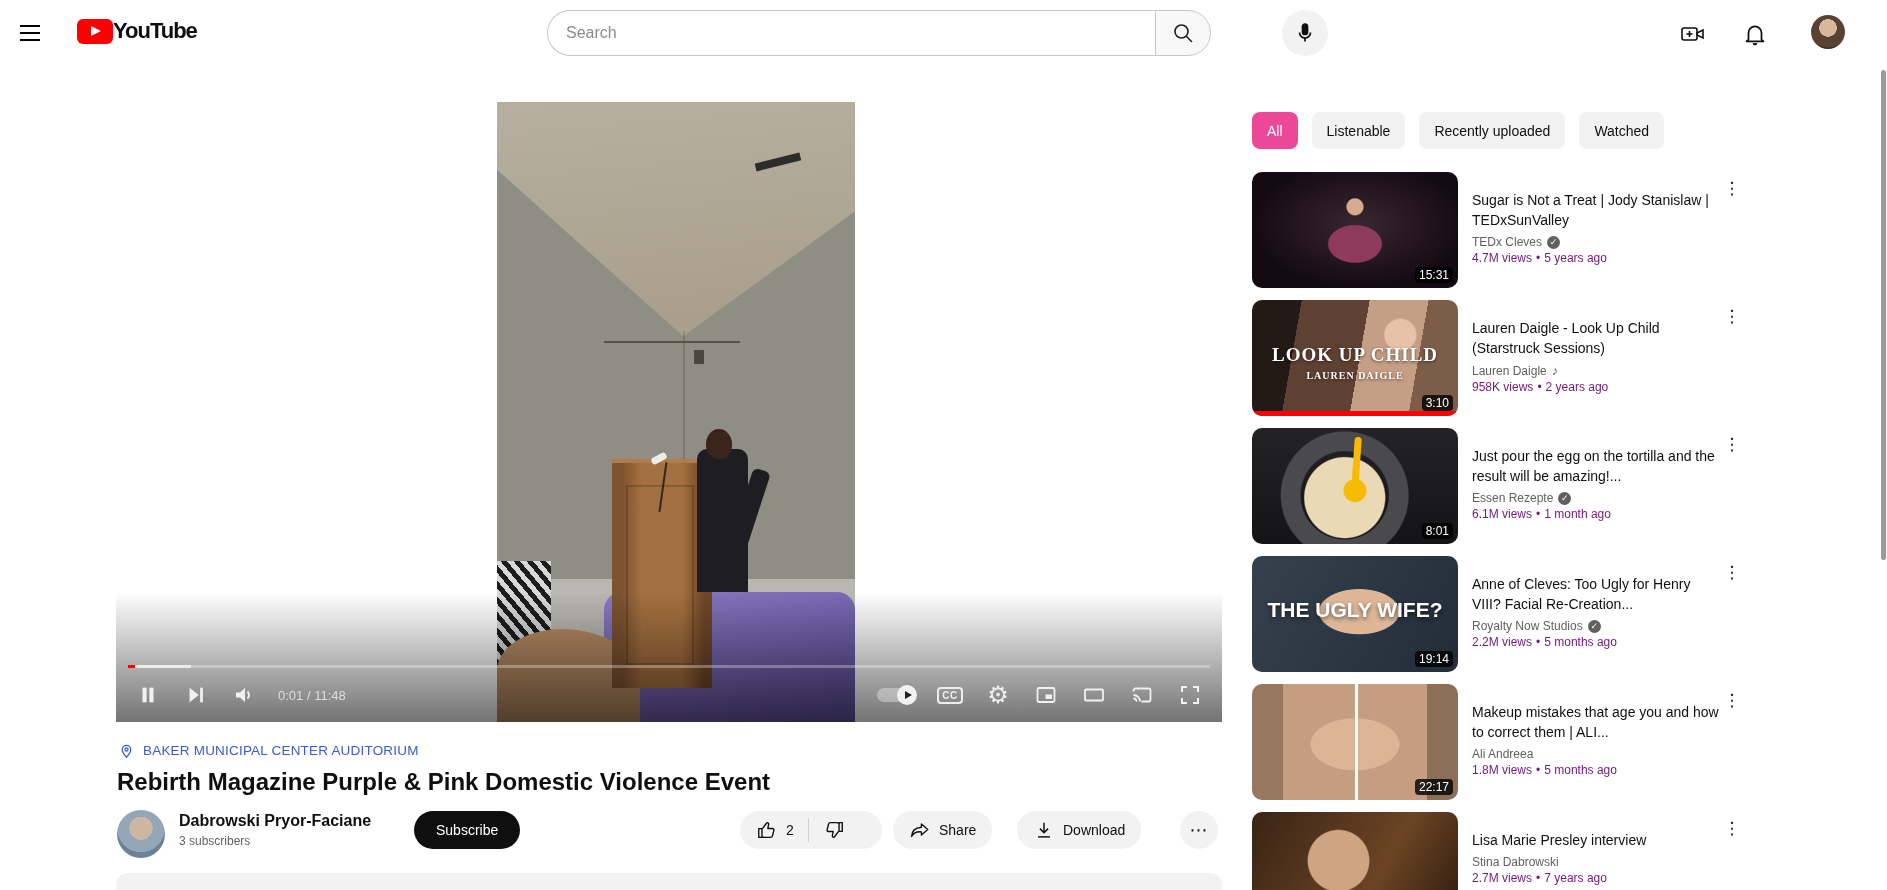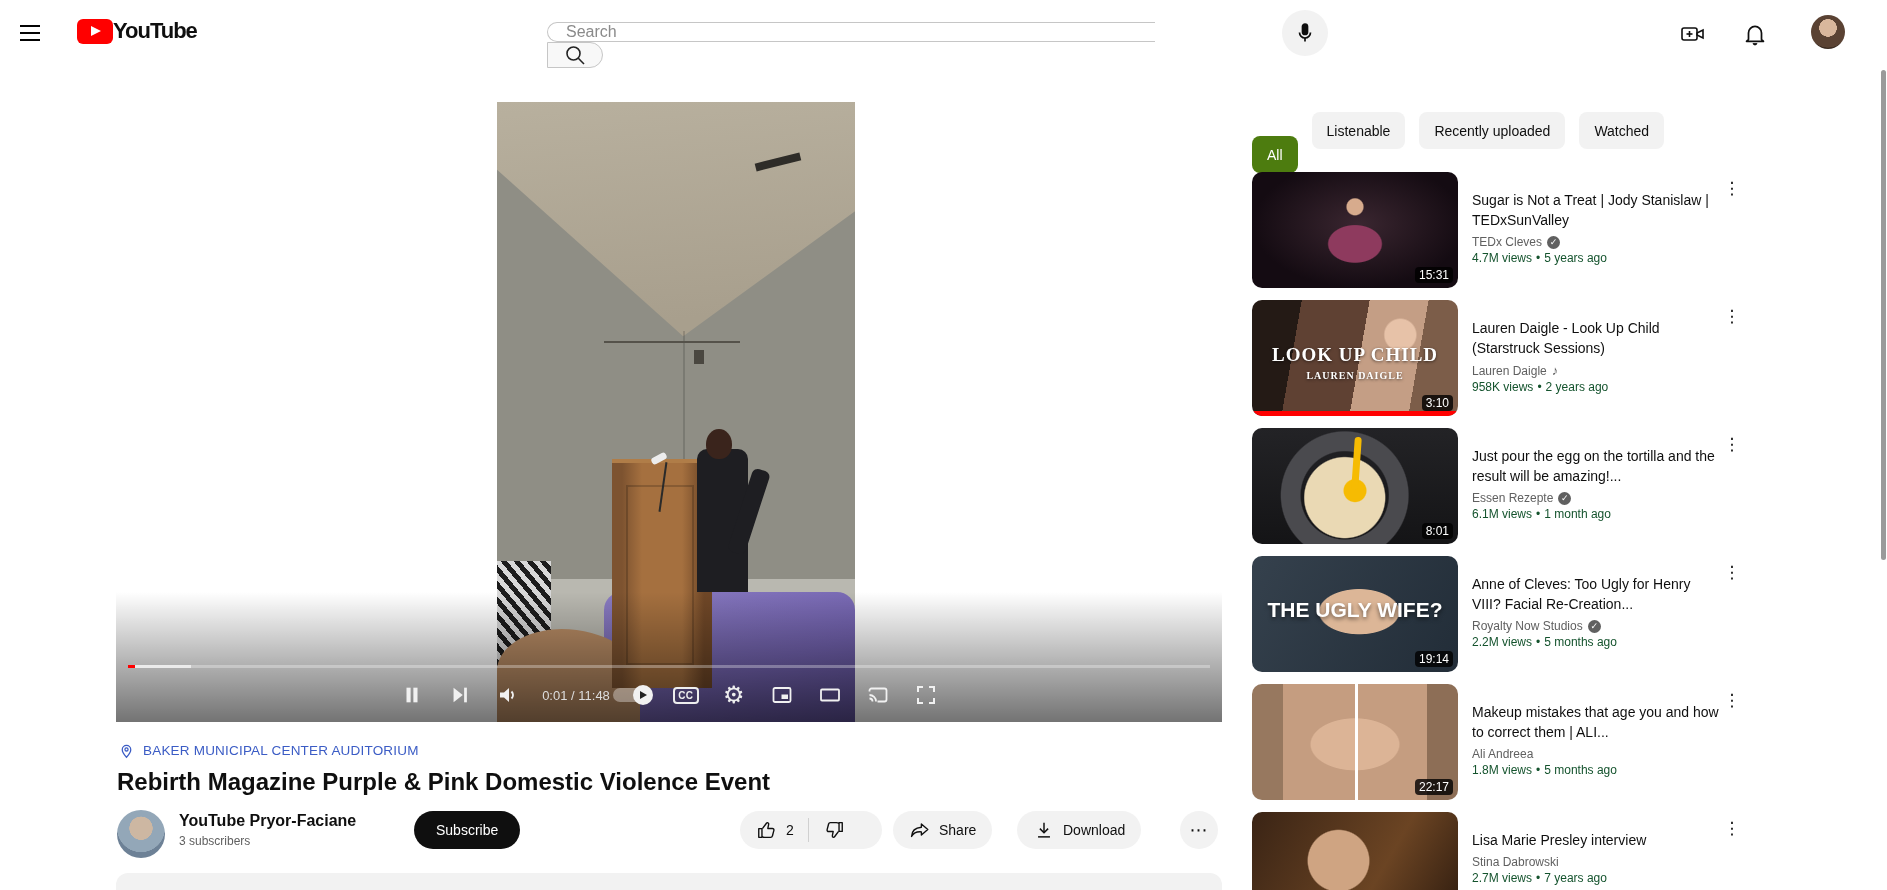--- a/index.html
+++ b/index.html
@@ -7,21 +7,21 @@
   body { font-family:"Liberation Sans", sans-serif; width:1887px; height:890px; overflow:hidden; position:relative; color:#0f0f0f; }
 
   
   .header { position:absolute; top:0; left:0; width:1887px; height:66px; background:#fff; z-index:20; }
   .hamburger { position:absolute; left:18px; top:21px; width:24px; height:24px; cursor:pointer; display:flex; flex-direction:column; justify-content:center; gap:5px; }
   .hamburger span { display:block; width:20px; height:2px; background:#030303; margin-left:2px; }
   .logo { position:absolute; left:77px; top:18px; display:flex; align-items:center; cursor:pointer; }
   .logo-mark { width:36px; height:25px; background:#ff0000; border-radius:6px; position:relative; }
   .logo-mark::after { content:""; position:absolute; left:14px; top:7px; border-left:10px solid #fff; border-top:5.5px solid transparent; border-bottom:5.5px solid transparent; }
   .logo-text { font-size:22px; font-weight:700; letter-spacing:-1px; color:#0f0f0f; }
-  .search-wrap { position:absolute; left:547px; top:22px; height:46px; display:flex;flex-direction:column; }
+  .search-wrap { position:absolute; left:547px; top:10px; height:46px; display:flex; }
   .search-input { width:608px; height:46px; border:1px solid #c6c6c6; border-right:none; border-radius:23px 0 0 23px; padding:0 18px; font-size:16px; color:#0f0f0f; outline:none; font-family:"Liberation Sans",sans-serif; }
   .search-input::placeholder { color:#8a8a8a; }
   .search-btn { width:56px; height:46px; background:#f8f8f8; border:1px solid #c6c6c6; border-radius:0 23px 23px 0; display:flex; align-items:center; justify-content:center; cursor:pointer; }
   .mic-btn { position:absolute; left:1282px; top:10px; width:46px; height:46px; border-radius:50%; background:#f2f2f2; display:flex; align-items:center; justify-content:center; cursor:pointer; }
   .hdr-icon { position:absolute; top:21px; width:26px; height:26px; cursor:pointer; display:flex; align-items:center; justify-content:center; }
   .avatar-top { position:absolute; left:1811px; top:15px; width:34px; height:34px; border-radius:50%; cursor:pointer;
     background: radial-gradient(circle at 50% 38%, #d9b79c 0 32%, #5a4233 33% 72%, #3c2c22 73%); }
 
   
   .player { position:absolute; left:116px; top:102px; width:1106px; height:620px; background:#fff; overflow:hidden; cursor:pointer; }
@@ -41,21 +41,21 @@
   .speaker-body { position:absolute; left:56%; bottom:21%; width:14%; height:23%; background:#1e1e22; border-radius:10px 10px 0 0; }
   .speaker-arm { position:absolute; left:68%; bottom:27%; width:5%; height:14%; background:#1e1e22; transform:rotate(18deg); border-radius:6px; }
   .speaker-head { position:absolute; left:58.5%; bottom:42.5%; width:26px; height:30px; background:#3a241c; border-radius:50% 50% 46% 46%; }
   .mic { position:absolute; left:43%; bottom:42%; width:16px; height:7px; background:#ececec; border-radius:3px; transform:rotate(-28deg); }
   .mic-stand { position:absolute; left:46%; bottom:34%; width:2px; height:8%; background:#2a2a2a; transform:rotate(8deg); }
   .player-gradient { position:absolute; left:0; bottom:0; width:100%; height:130px; background:linear-gradient(rgba(0,0,0,0) 0%, rgba(0,0,0,0.55) 100%); }
 
   .progress-wrap { position:absolute; left:12px; right:12px; bottom:54px; height:3px; background:rgba(255,255,255,0.3); cursor:pointer; }
   .progress-played { position:absolute; left:0; top:0; height:3px; width:7px; background:#ff0000; }
   .progress-buffer { position:absolute; left:7px; top:0; height:3px; width:56px; background:rgba(255,255,255,0.65); }
-  .controls { position:absolute; left:12px; right:12px; bottom:6px; height:42px; display:flex; align-items:center; justify-content:center; }
+  .controls { position:absolute; left:12px; right:12px; bottom:6px; height:42px; display:flex; align-items:center; justify-content:space-between; }
   .ctrl-group { display:flex; align-items:center; gap:8px; }
   .ctrl-btn { width:40px; height:40px; display:flex; align-items:center; justify-content:center; cursor:pointer; }
   .time-display { color:#dddddd; font-size:13px; margin-left:6px; white-space:nowrap; }
   .autoplay-toggle { width:38px; height:14px; background:rgba(255,255,255,0.35); border-radius:7px; position:relative; margin-right:4px; cursor:pointer; }
   .autoplay-knob { position:absolute; right:-2px; top:-3px; width:20px; height:20px; background:#f1f1f1; border-radius:50%; display:flex; align-items:center; justify-content:center; }
   .autoplay-knob::after { content:""; border-left:7px solid #212121; border-top:4.5px solid transparent; border-bottom:4.5px solid transparent; margin-left:2px; }
   .cc-badge { border:2px solid #eee; border-radius:4px; color:#eee; font-size:10px; font-weight:700; padding:1px 3px; letter-spacing:0.5px; }
   .gear-glyph { color:#eee; font-size:24px; line-height:1; }
 
   
@@ -74,29 +74,29 @@
   .dislike-seg { display:flex; align-items:center; padding:0 16px 0 14px; height:100%; border-radius:0 19px 19px 0; }
   .share-pill { left:893px; padding:0 16px; gap:8px; }
   .download-pill { left:1017px; padding:0 16px; gap:8px; }
   .more-btn { position:absolute; left:1180px; top:811px; width:38px; height:38px; border-radius:50%; background:#f2f2f2; display:flex; align-items:center; justify-content:center; cursor:pointer; font-size:18px; letter-spacing:1px; color:#0f0f0f; }
   .description-box { position:absolute; left:116px; top:873px; width:1106px; height:60px; background:#f2f2f2; border-radius:12px; cursor:pointer; }
 
   
   .sidebar { position:absolute; left:1252px; top:0; width:500px; height:890px; }
   .chips { position:absolute; left:0; top:112px; display:flex; gap:14px; }
   .chip { height:37px; padding:0 15px; border-radius:8px; background:#f2f2f2; font-size:14px; font-weight:500; display:flex; align-items:center; cursor:pointer; white-space:nowrap; }
-  .chip.selected { background:#4d7c0f; color:#fff;margin-top:24px; }
+  .chip.selected { background:#ec4899; color:#fff; }
   .rel-item { position:absolute; left:0; width:500px; height:116px; }
   .thumb { position:absolute; left:0; top:0; width:206px; height:116px; border-radius:10px; overflow:hidden; cursor:pointer; }
   .duration { position:absolute; right:5px; bottom:5px; background:rgba(0,0,0,0.8); color:#fff; font-size:12px; font-weight:500; border-radius:4px; padding:1px 4px; }
   .watched-bar { position:absolute; left:0; bottom:0; width:100%; height:5px; background:#f00; }
   .rel-info { position:absolute; left:220px; top:18px; width:248px; }
   .rel-title { font-size:14px; font-weight:500; line-height:20px; max-height:40px; overflow:hidden; color:#0f0f0f; cursor:pointer; }
   .rel-channel { margin-top:5px; font-size:12px; color:#606060; display:flex; align-items:center; gap:5px; cursor:pointer; }
-  .rel-meta { margin-top:2px; font-size:12px; color:#14532d; }
+  .rel-meta { margin-top:2px; font-size:12px; color:#701a75; }
   .dot { margin:0 4px; }
   .verified-badge { width:13px; height:13px; border-radius:50%; background:#606060; color:#fff; font-size:9px; display:inline-flex; align-items:center; justify-content:center; }
   .music-note { color:#606060; font-size:13px; }
   .kebab { position:absolute; right:8px; top:4px; width:24px; height:24px; display:flex; align-items:center; justify-content:center; font-size:17px; color:#0f0f0f; cursor:pointer; }
 
   
   .thumb-0 { background:
     radial-gradient(circle at 50% 30%, #d7ab8d 0 6%, transparent 7%),
     radial-gradient(ellipse at 50% 62%, #8e3a5e 0 18%, transparent 19%),
     radial-gradient(ellipse at 52% 45%, #3a2630 0%, #140b12 70%); }
@@ -279,21 +279,21 @@
         <path d="M12 21.5C8 17 6 13.8 6 10.8a6 6 0 1 1 12 0c0 3-2 6.2-6 10.7z"></path>
         <circle cx="12" cy="10.5" r="2.2"></circle>
       </svg>
   </span>
   <span class="location-text">BAKER MUNICIPAL CENTER AUDITORIUM</span>
 </div>
 
 <h1 class="video-title">Rebirth Magazine Purple &amp; Pink Domestic Violence Event</h1>
 
 <div class="channel-avatar"></div>
-<div class="channel-name">YouTube Pryor-Faciane</div>
+<div class="channel-name">Dabrowski Pryor-Faciane</div>
 <div class="channel-subs">3 subscribers</div>
 <button class="subscribe-btn">Subscribe</button>
 
 <div class="pill like-dislike">
   <div class="like-seg">
     <span>
       <svg width="22" height="22" viewBox="0 0 24 24" fill="none" stroke="#0f0f0f" stroke-width="1.5" stroke-linejoin="round">
           <path d="M3 10.5h3.5v9.5H3z"></path>
           <path d="M6.5 19.2c.9.6 1.9.8 3 .8h6.4c1 0 1.8-.6 2-1.5l1.6-6.1c.3-1.1-.5-2.1-1.6-2.1h-5l.9-4.4c.2-.9-.4-1.7-1.3-1.9-.4 0-.9.2-1.1.6l-4.4 5.9"></path>
         </svg>

